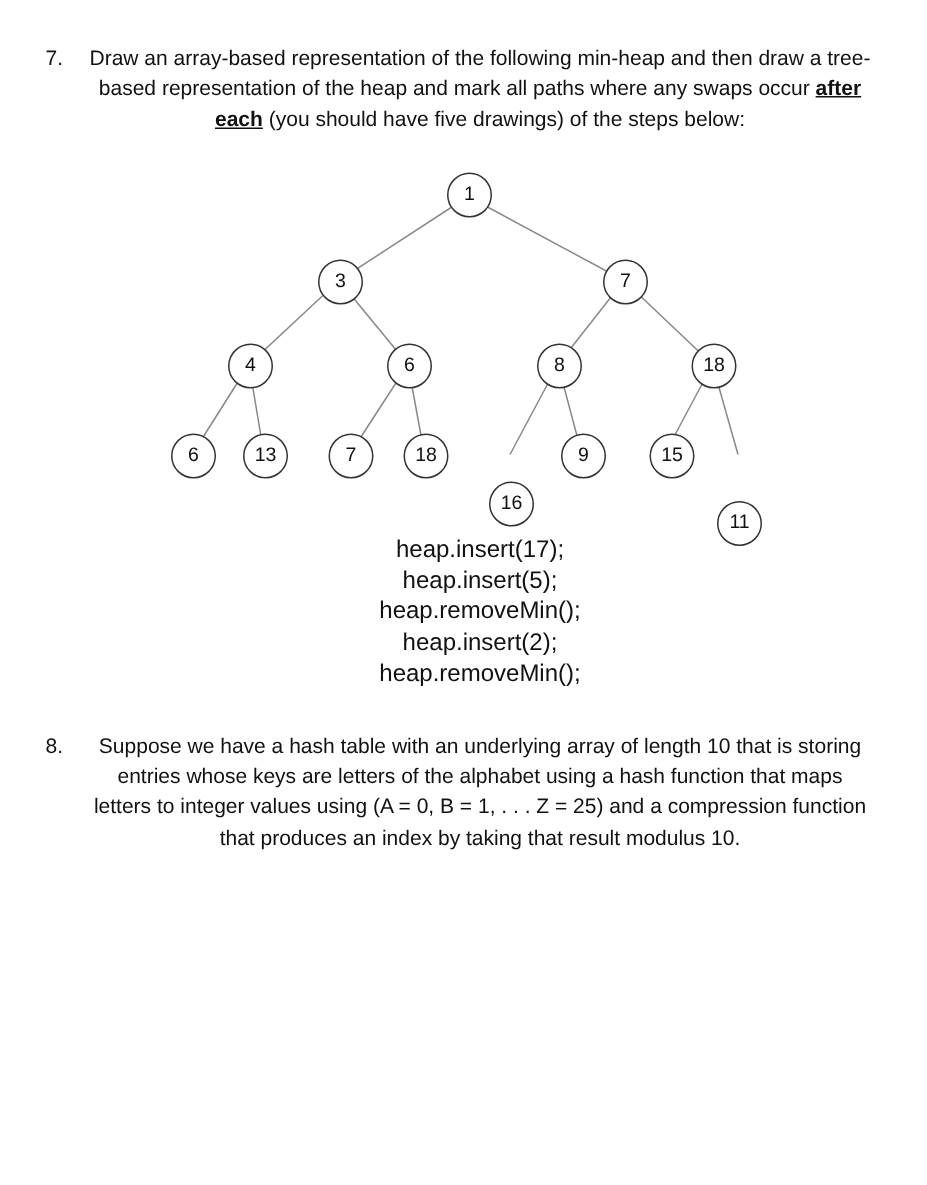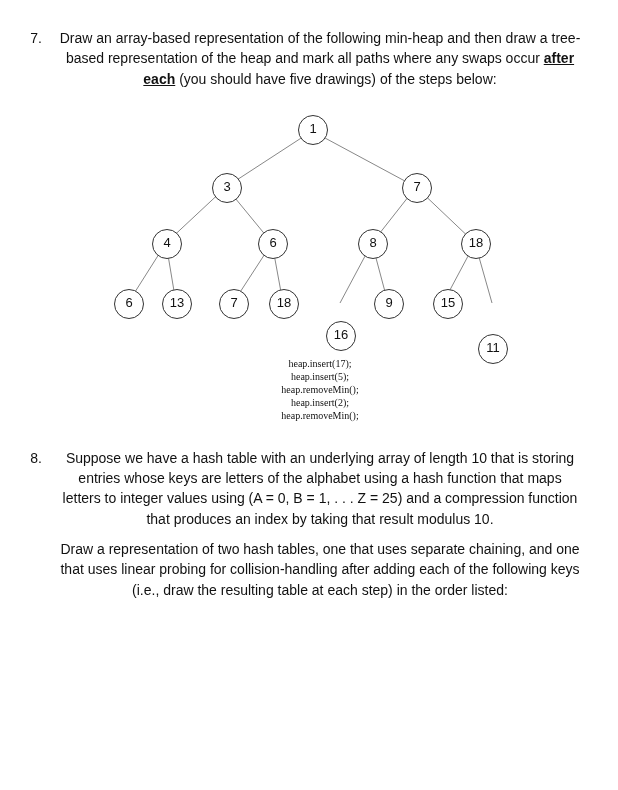--- a/index.html
+++ b/index.html
@@ -55,22 +55,22 @@
     width: 100%;
     height: 100%;
   }
   svg.edges line {
     stroke: #888;
     stroke-width: 1;
   }
 
   
   pre.code {
-    font-family: Liberation Serif, serif;
-    font-size: 10px;
+    font-family: Liberation Sans, sans-serif;
+    font-size: 16px;
     line-height: 1.3;
     margin: 6px 0 0 0;
     white-space: pre;
   }
 
   .keys-line {
     margin-top: 14px;
   }
 </style>
 </head>
@@ -129,15 +129,14 @@
 heap.removeMin();
 heap.insert(2);
 heap.removeMin();</pre>
   </div>
 </div>
 
 <div class="problem">
   <div class="problem-num">8.</div>
   <div class="problem-body">
     <p>Suppose we have a hash table with an underlying array of length 10 that is storing entries whose keys are letters of the alphabet using a hash function that maps letters to integer values using (A = 0, B = 1, . . . Z = 25) and a compression function that produces an index by taking that result modulus 10.</p>
-    <p>Draw a representation of two hash tables, one that uses separate chaining, and one that uses linear probing for collision-handling after adding each of the following keys (i.e., draw the resulting table at each step) in the order listed:</p>
   </div>
 </div>
 
 </body></html>

